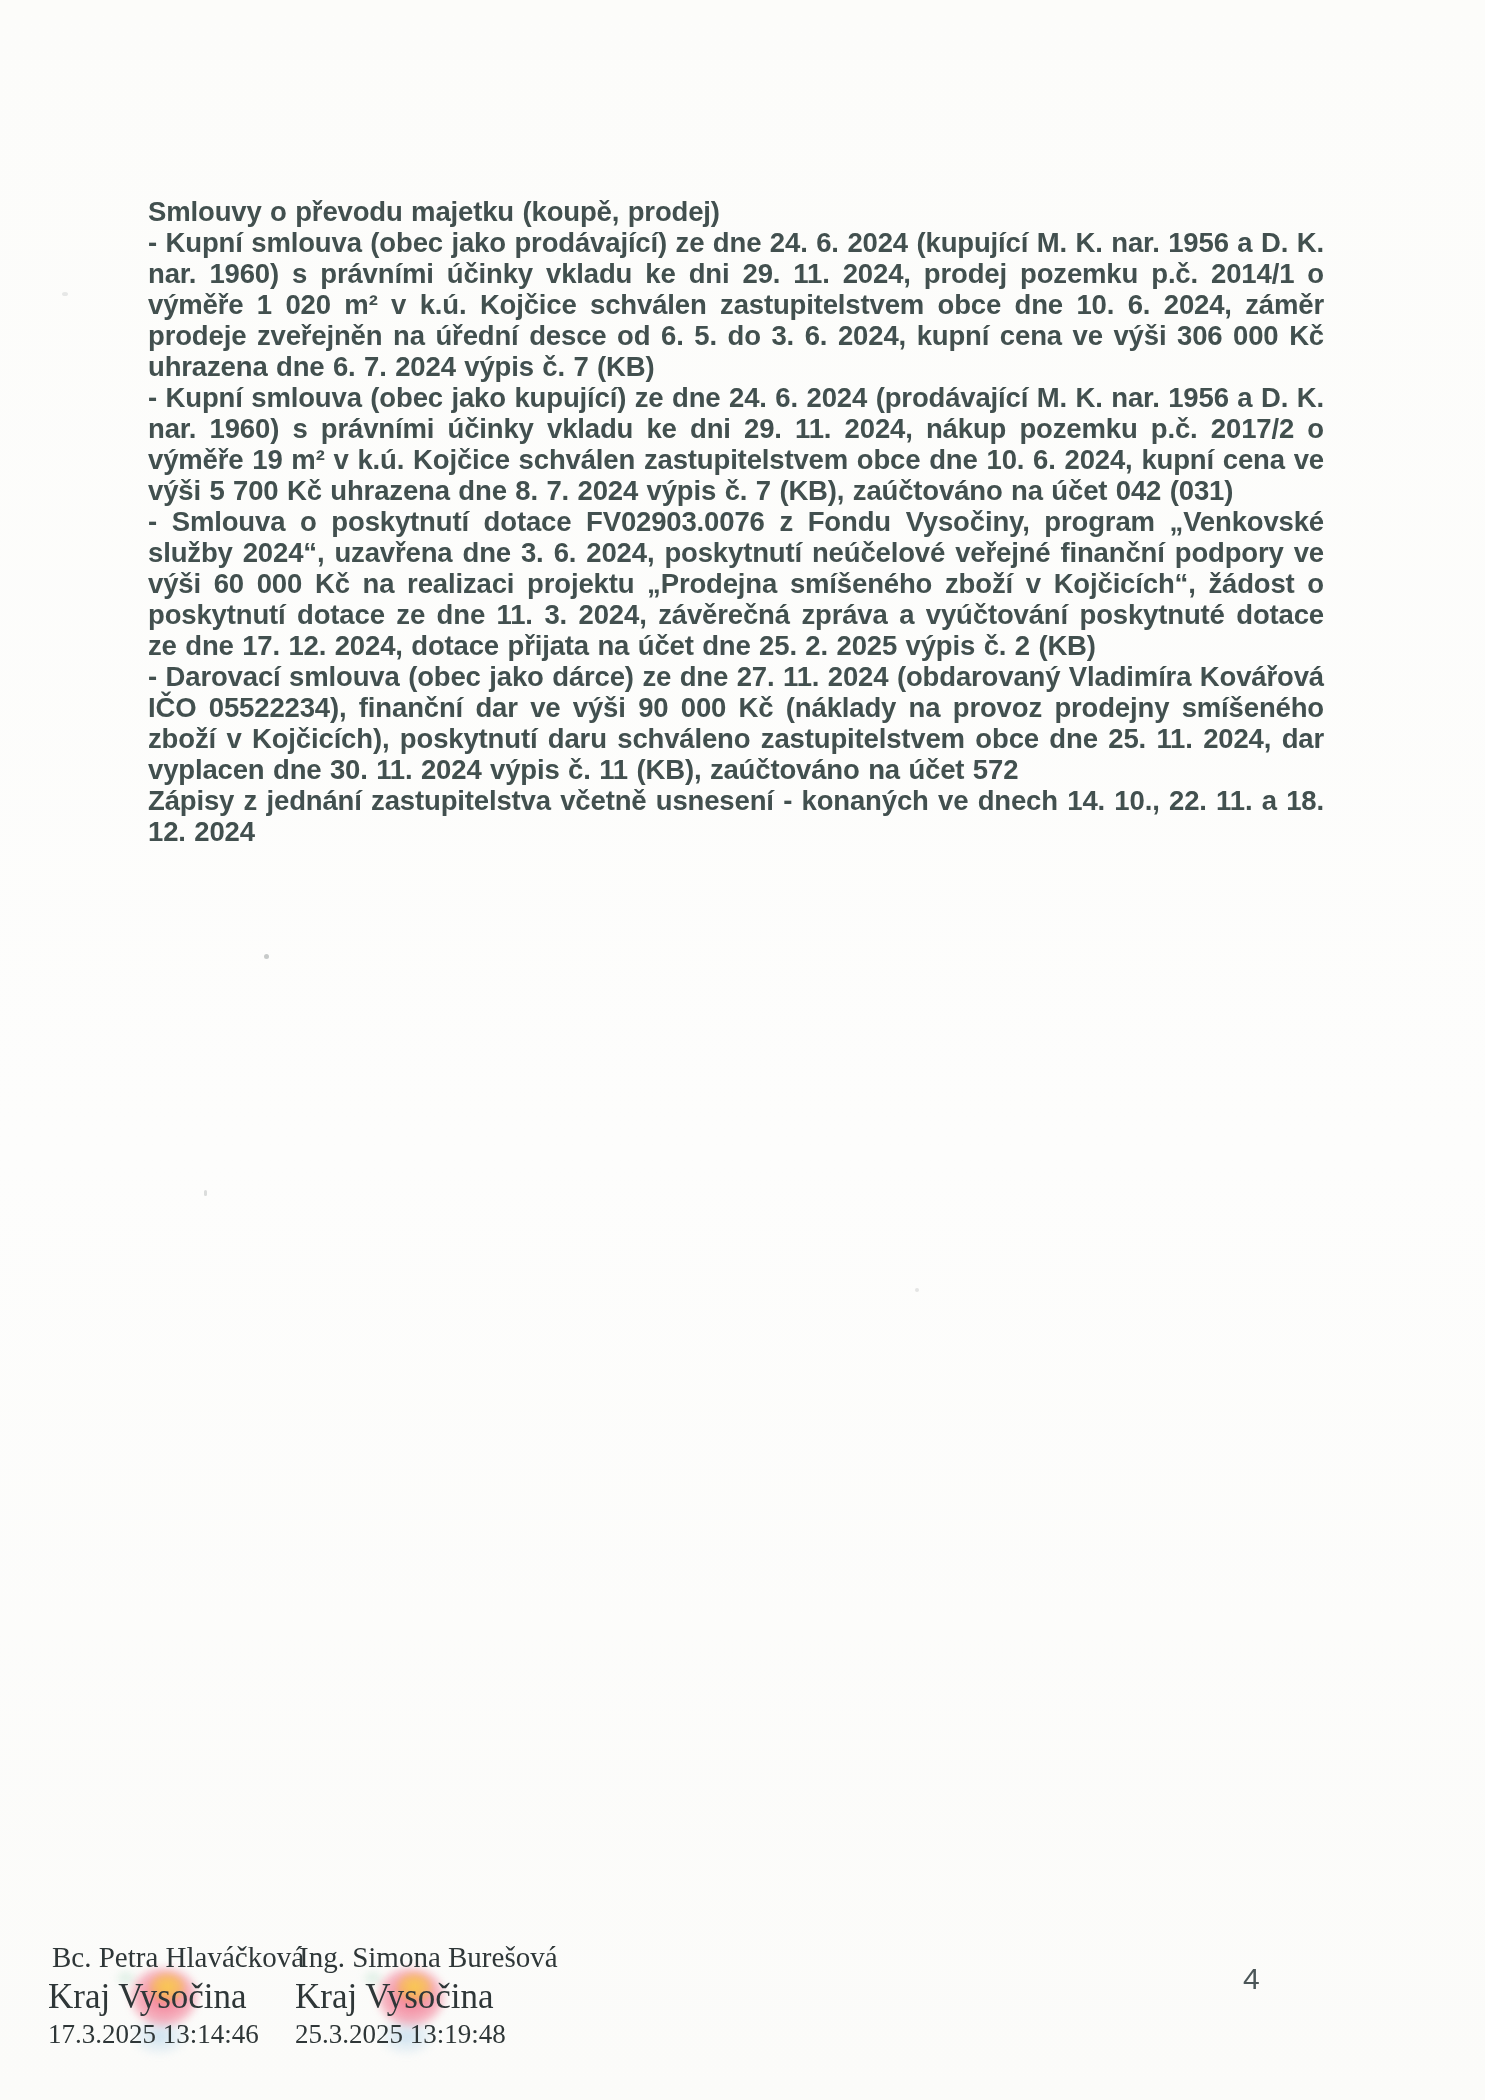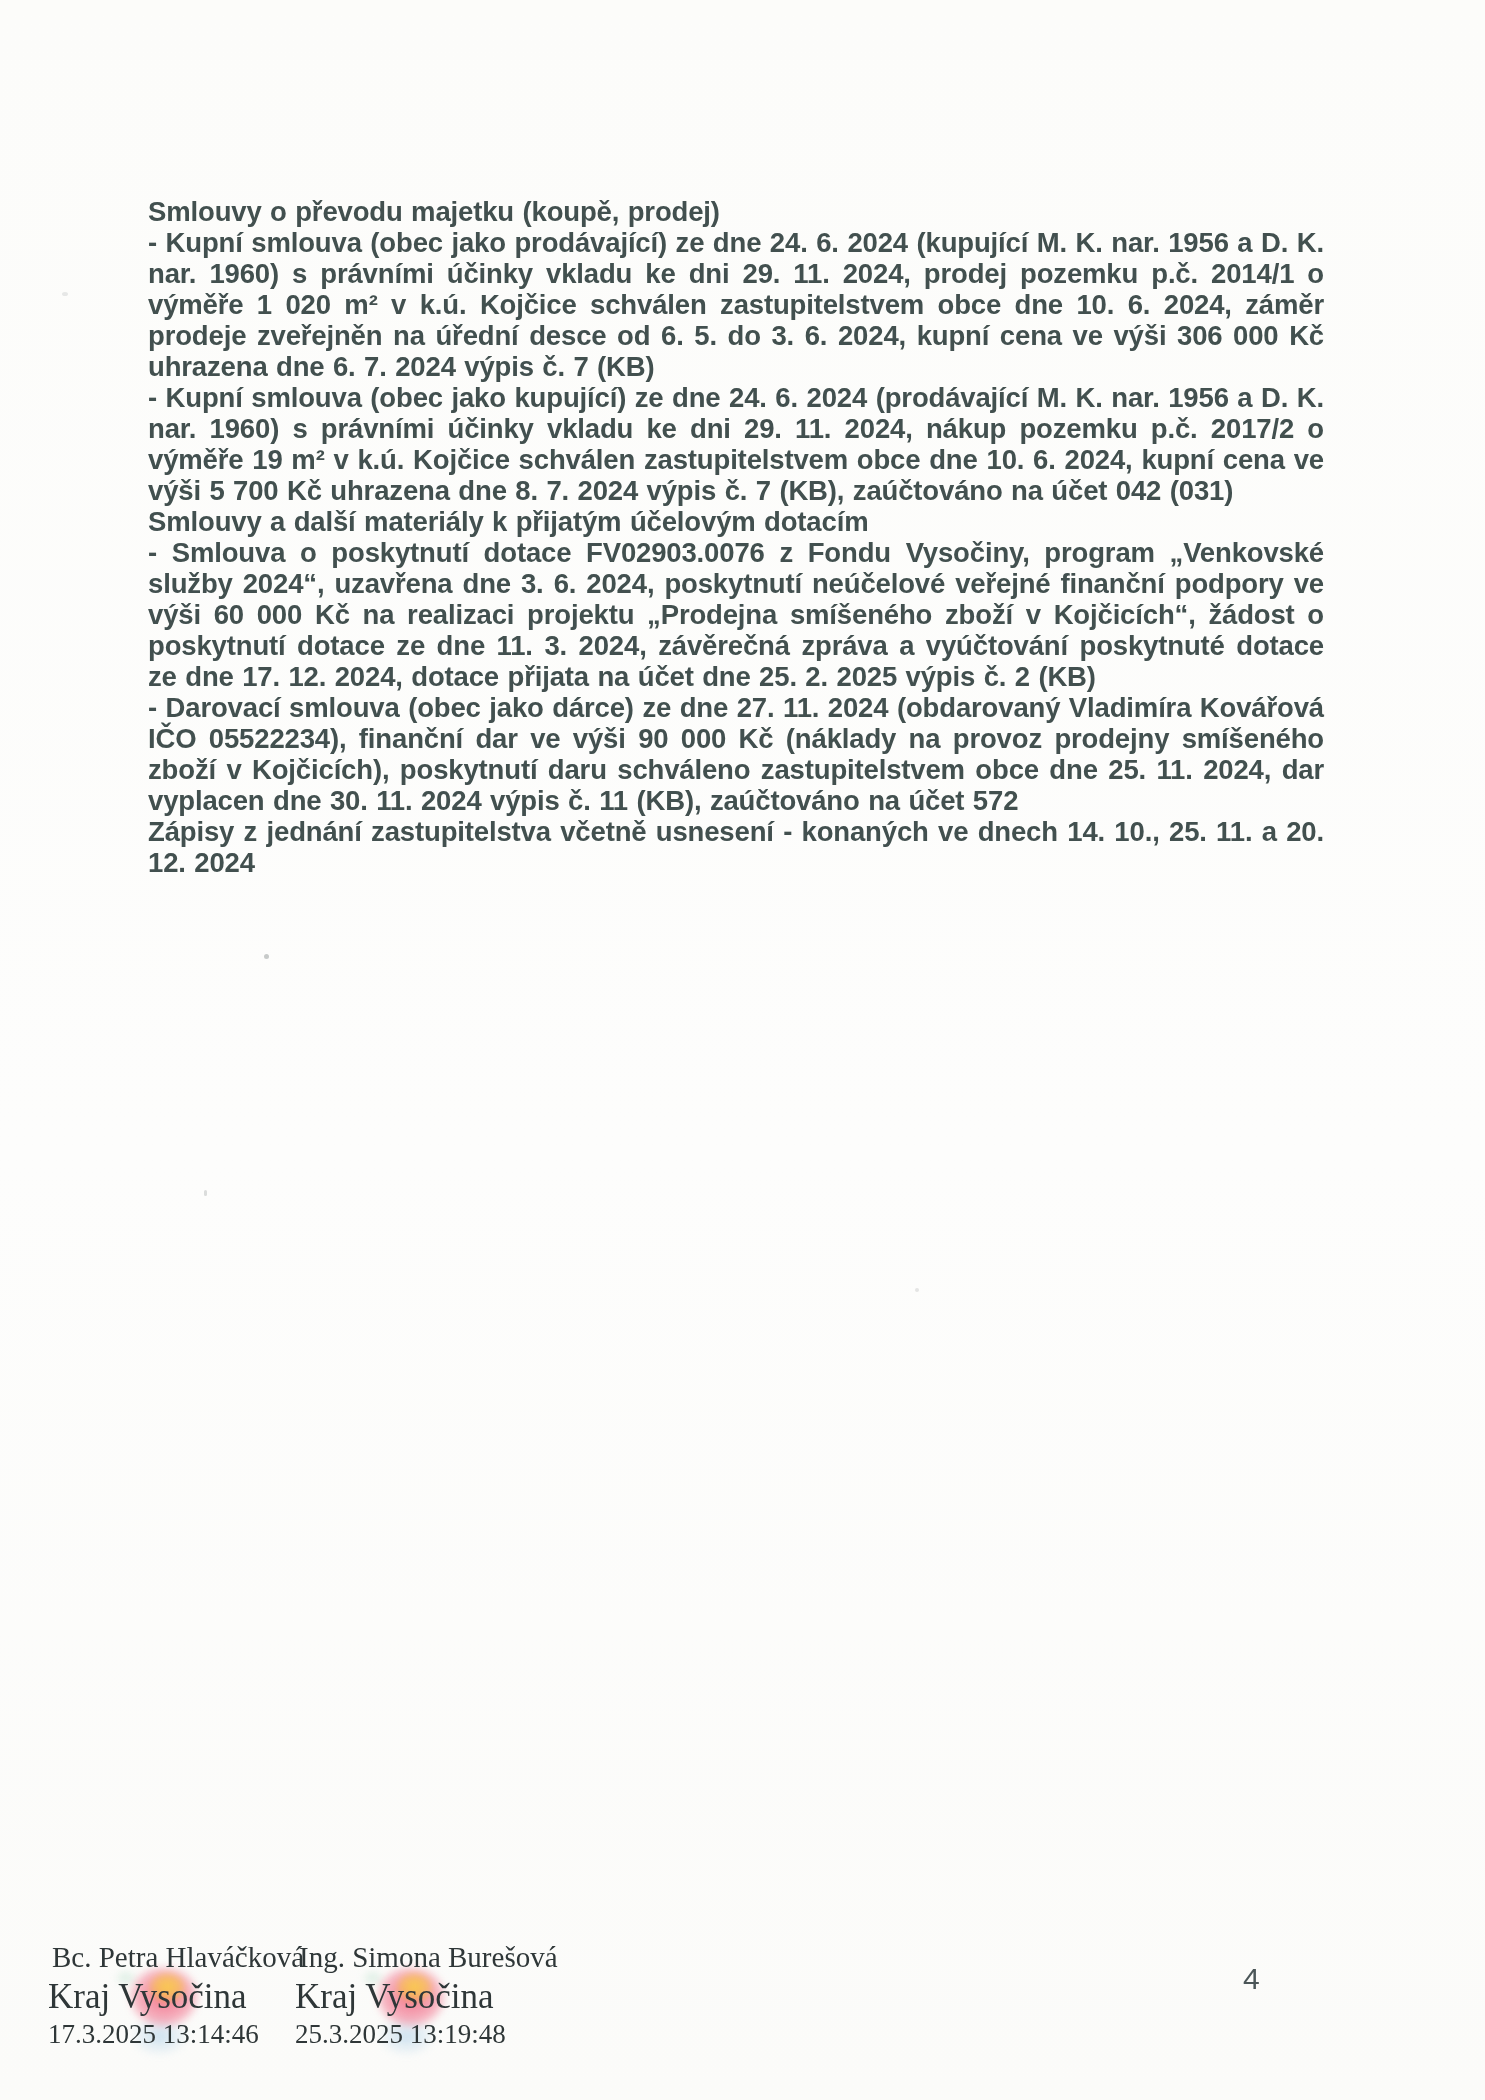--- a/index.html
+++ b/index.html
@@ -109,24 +109,23 @@
 </style>
 </head>
 <body>
 
 <div class="page">
 
   <main class="text-block">
     <p>Smlouvy o převodu majetku (koupě, prodej)</p>
     <p class="jst">- Kupní smlouva (obec jako prodávající) ze dne 24. 6. 2024 (kupující M. K. nar. 1956 a D. K. nar. 1960) s právními účinky vkladu ke dni 29. 11. 2024, prodej pozemku p.č. 2014/1 o výměře 1 020 m² v k.ú. Kojčice schválen zastupitelstvem obce dne 10. 6. 2024, záměr prodeje zveřejněn na úřední desce od 6. 5. do 3. 6. 2024, kupní cena ve výši 306 000 Kč uhrazena dne 6. 7. 2024 výpis č. 7 (KB)</p>
     <p class="jst">- Kupní smlouva (obec jako kupující) ze dne 24. 6. 2024 (prodávající M. K. nar. 1956 a D. K. nar. 1960) s právními účinky vkladu ke dni 29. 11. 2024, nákup pozemku p.č. 2017/2 o výměře 19 m² v k.ú. Kojčice schválen zastupitelstvem obce dne 10. 6. 2024, kupní cena ve výši 5 700 Kč uhrazena dne 8. 7. 2024 výpis č. 7 (KB), zaúčtováno na účet 042 (031)</p>
-    <p>Smlouvy a další materiály k přijatým účelovým dotacím</p>
     <p class="jst">- Smlouva o poskytnutí dotace FV02903.0076 z Fondu Vysočiny, program „Venkovské služby 2024“, uzavřena dne 3. 6. 2024, poskytnutí neúčelové veřejné finanční podpory ve výši 60 000 Kč na realizaci projektu „Prodejna smíšeného zboží v Kojčicích“, žádost o poskytnutí dotace ze dne 11. 3. 2024, závěrečná zpráva a vyúčtování poskytnuté dotace ze dne 17. 12. 2024, dotace přijata na účet dne 25. 2. 2025 výpis č. 2 (KB)</p>
     <p class="jst">- Darovací smlouva (obec jako dárce) ze dne 27. 11. 2024 (obdarovaný Vladimíra Kovářová IČO 05522234), finanční dar ve výši 90 000 Kč (náklady na provoz prodejny smíšeného zboží v Kojčicích), poskytnutí daru schváleno zastupitelstvem obce dne 25. 11. 2024, dar vyplacen dne 30. 11. 2024 výpis č. 11 (KB), zaúčtováno na účet 572</p>
-    <p class="jst">Zápisy z jednání zastupitelstva včetně usnesení - konaných ve dnech 14. 10., 25. 11. a 20. 12. 2024</p>
+    <p class="jst">Zápisy z jednání zastupitelstva včetně usnesení - konaných ve dnech 14. 10., 22. 11. a 18. 12. 2024</p>
   </main>
 
   <footer>
 
     <div class="sig sig-1">
       <span class="stamp"></span>
       <div class="sig-text-layer">
         <div class="sig-name">Bc. Petra Hlaváčková</div>
         <div class="sig-org">Kraj Vysočina</div>
         <div class="sig-time">17.3.2025 13:14:46</div>

